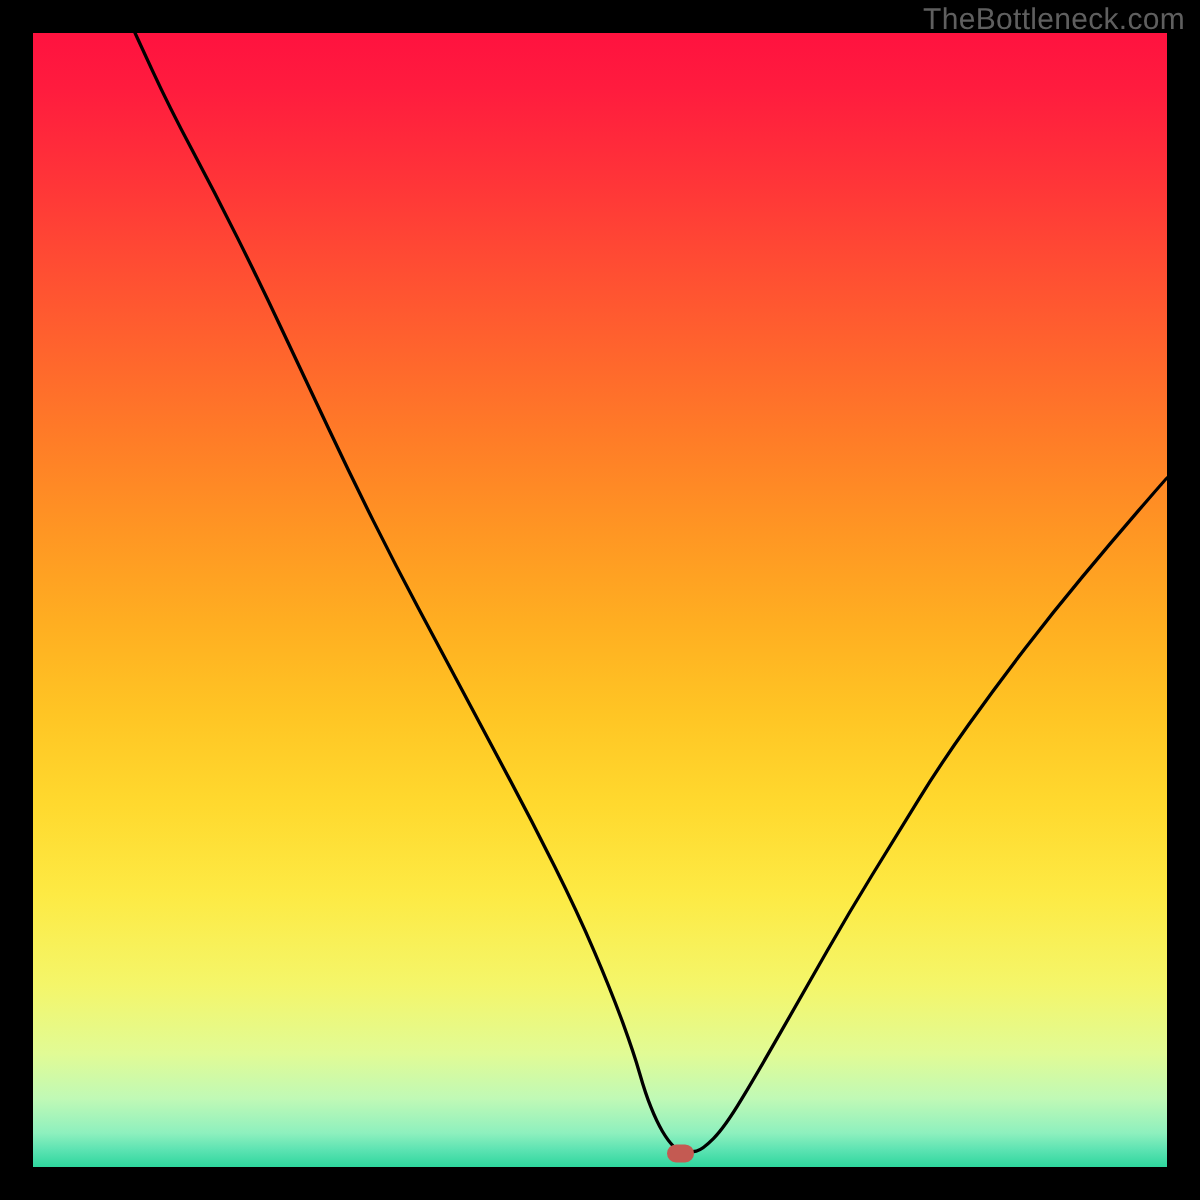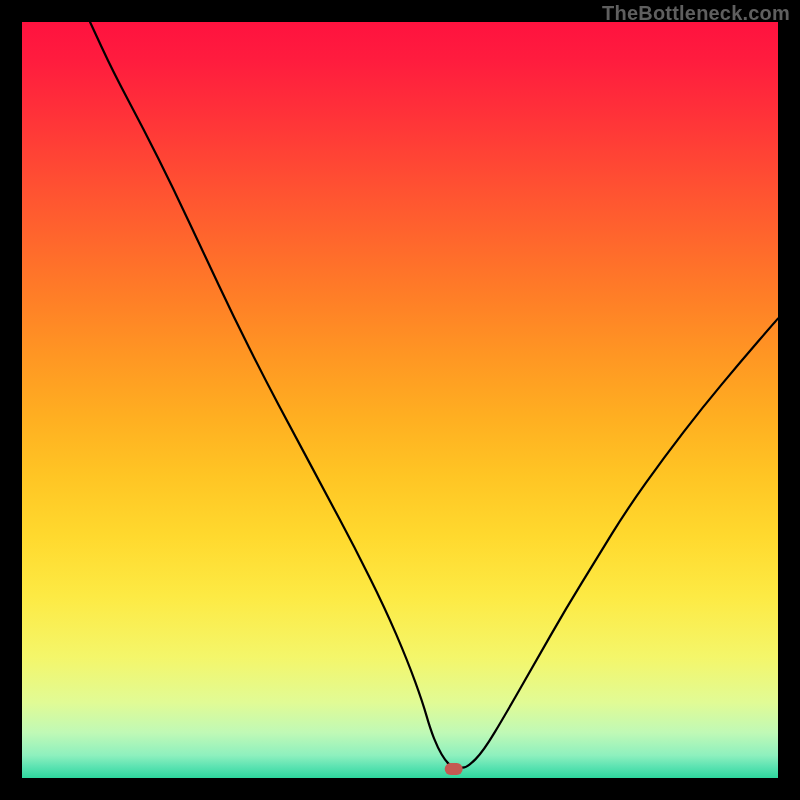--- a/index.html
+++ b/index.html
@@ -30,21 +30,21 @@
     display: block;
     width: 756px;
     height: 756px;
   }
   .attribution {
     position: absolute;
     top: 2px;
     right: 10px;
     font-family: Arial, Helvetica, sans-serif;
     font-size: 20px;
-    font-weight: 700;
+    font-weight: 400;
     color: #5f5f5f;
     letter-spacing: 0.2px;
   }
 </style>
 </head>
 <body>
 
 <div class="frame">
 
   <div class="plot-area">

